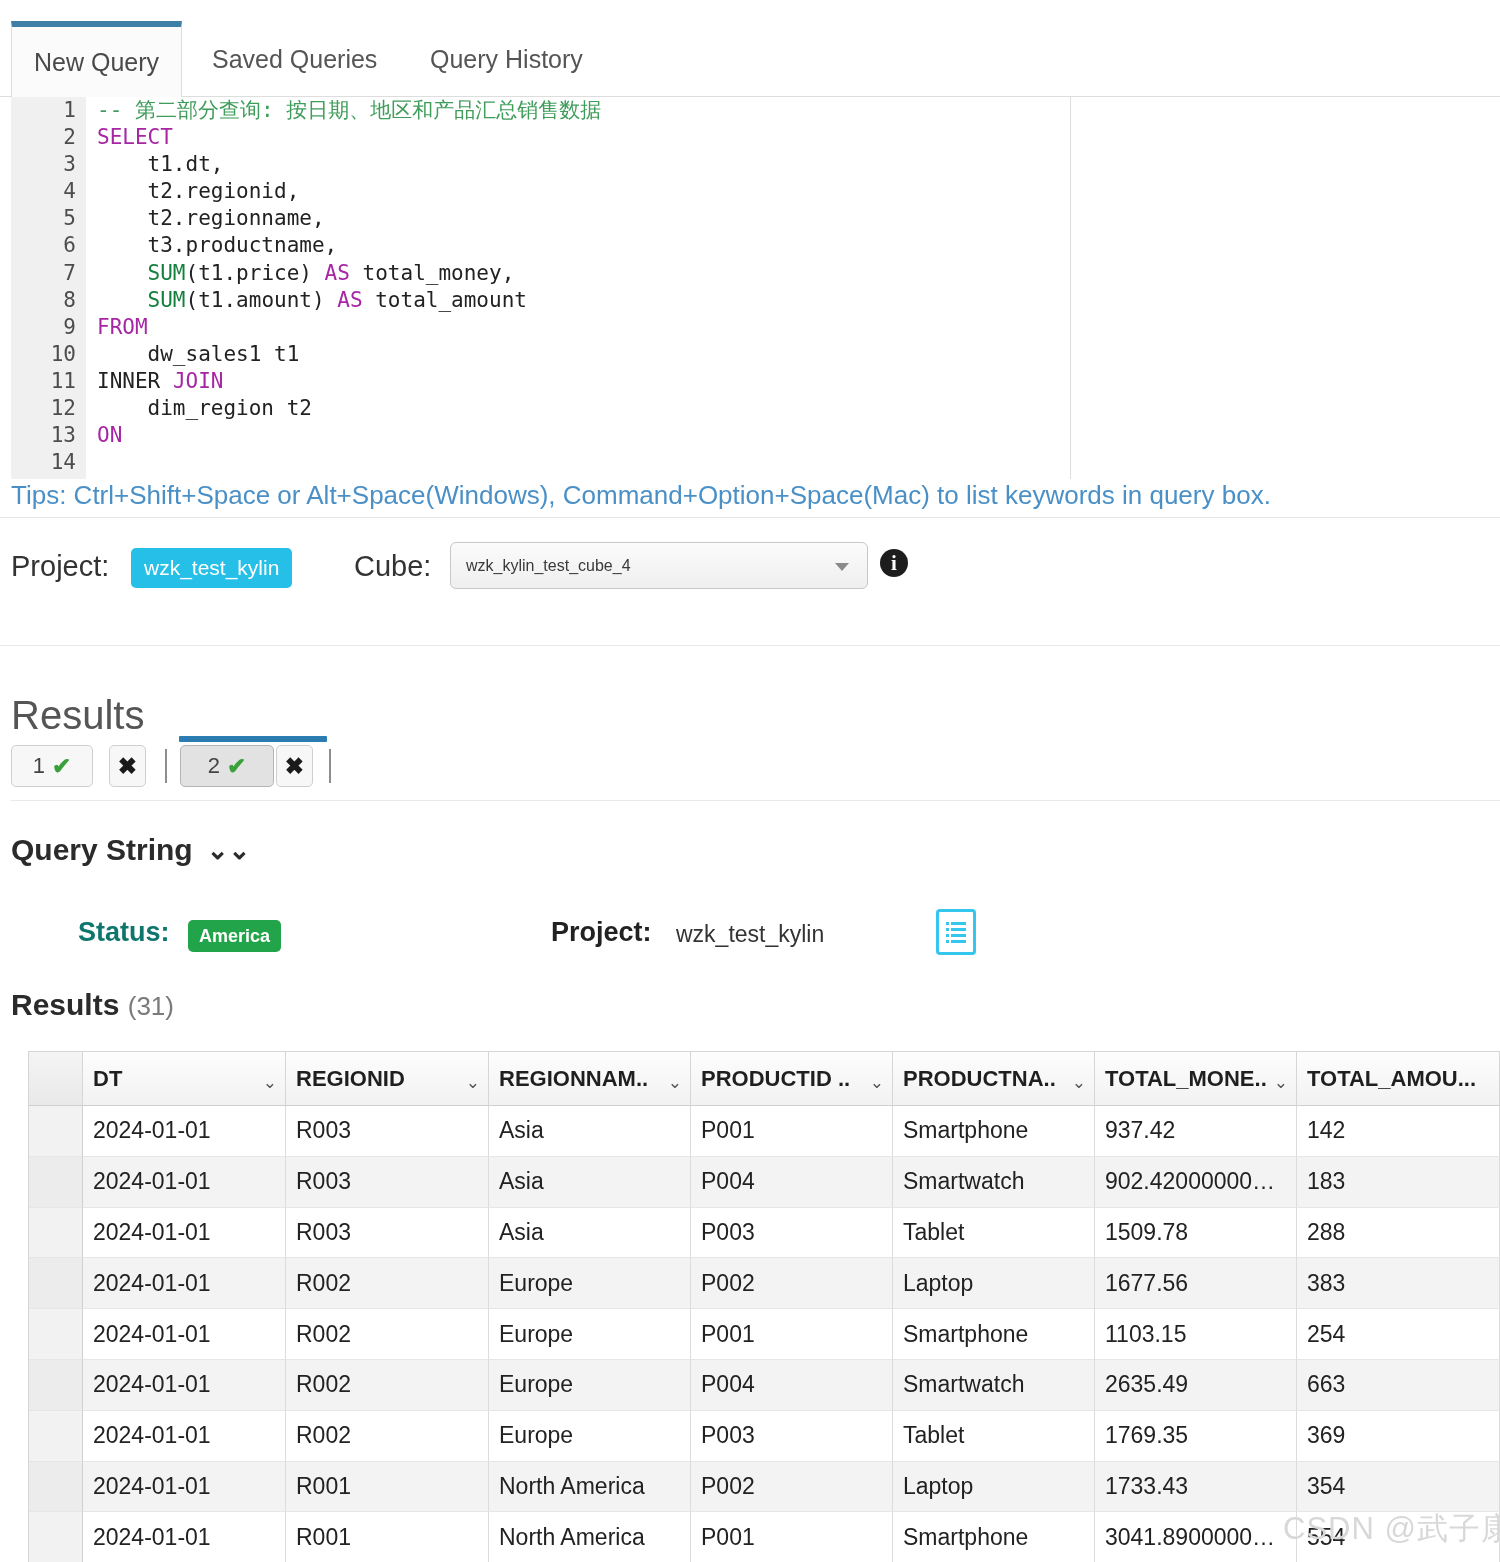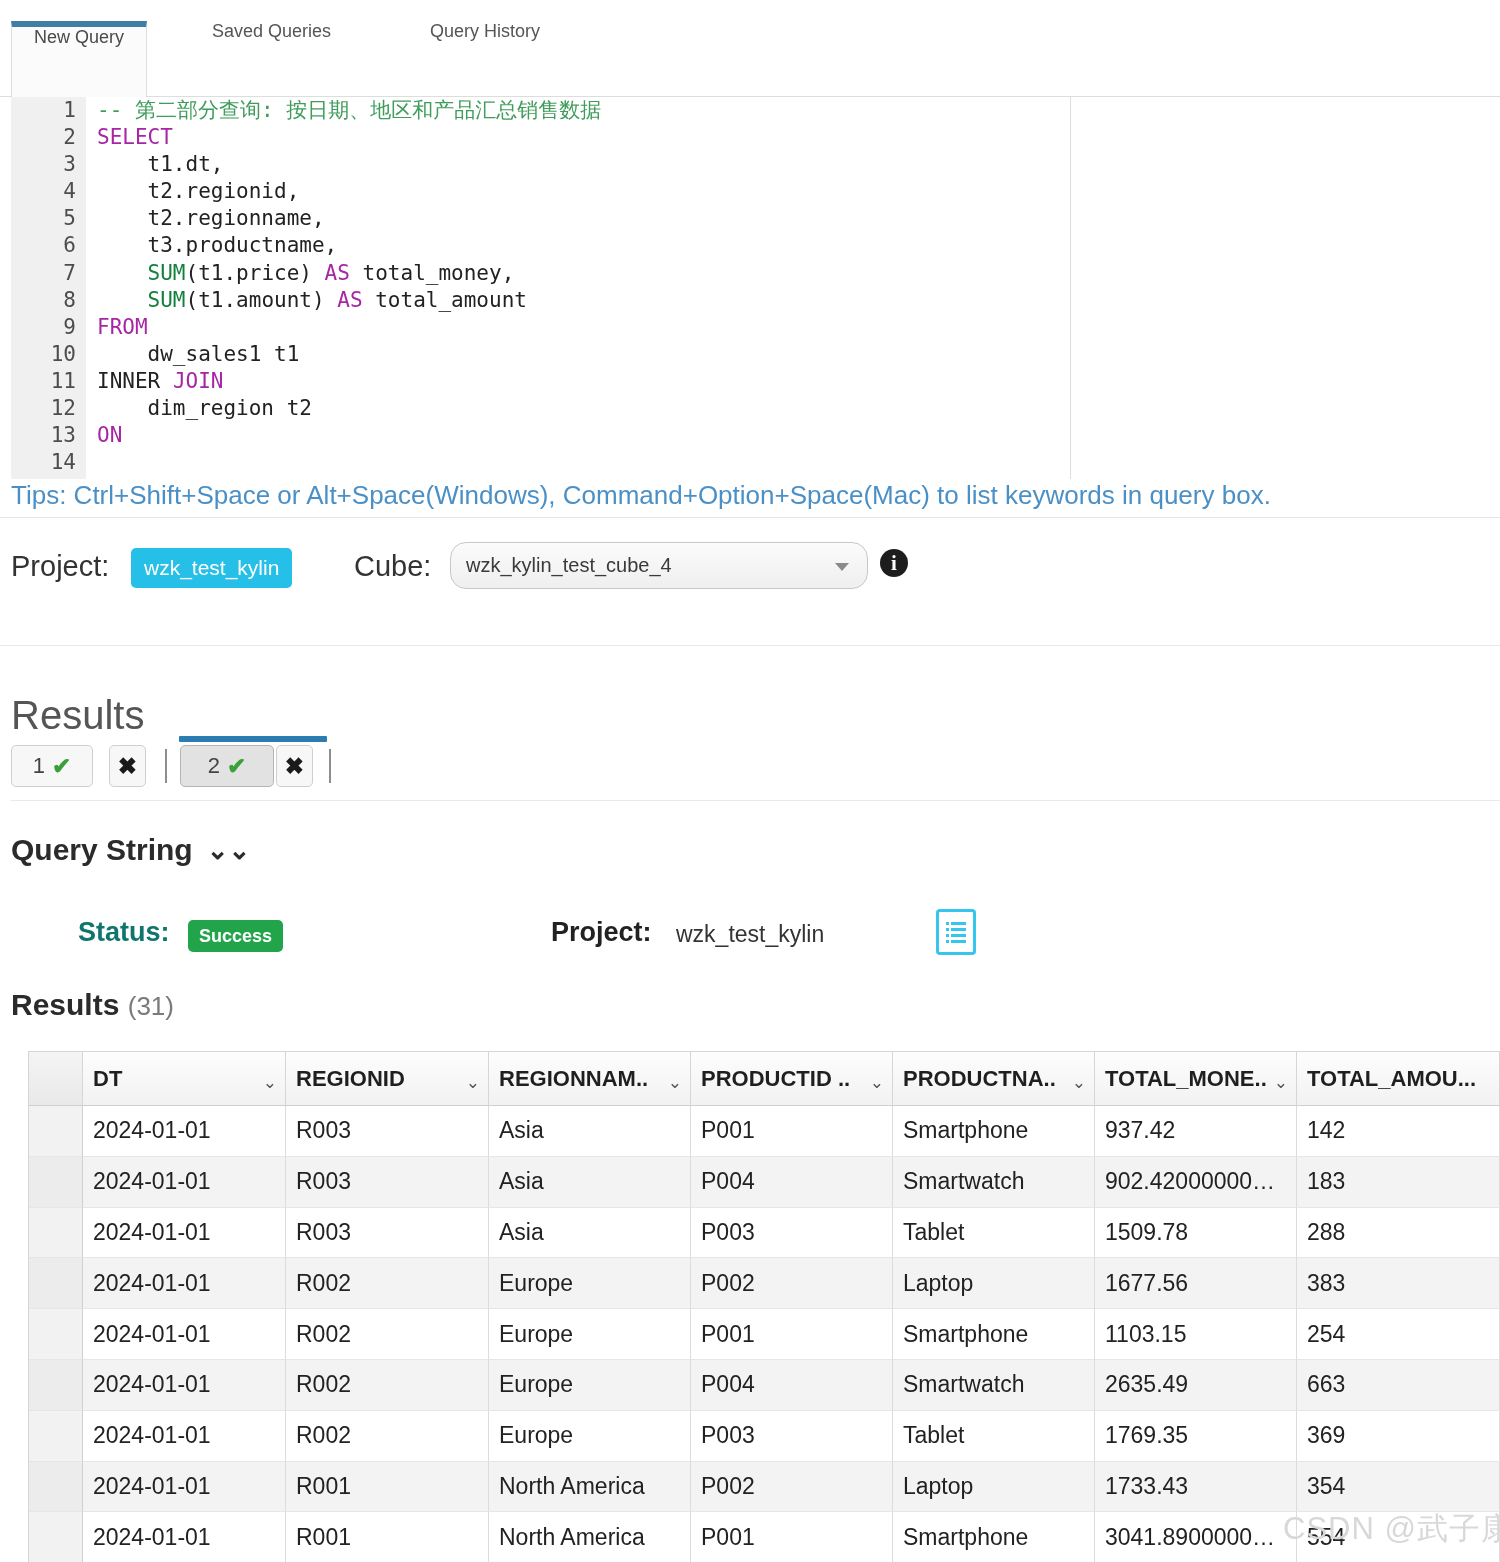--- a/index.html
+++ b/index.html
@@ -16,22 +16,22 @@
   .tabstrip {
     position: absolute; left: 0; top: 0; width: 1500px; height: 97px;
     background:#fff;
   }
   .tabstrip:after{
     content:""; position:absolute; left:0; bottom:0; width:1500px; height:1px;
     background:#dddddd;
   }
   .tab {
     position: absolute; top: 21px; height: 76px;
-    display:flex; justify-content:center;
-    font-size: 18px; color:#555555; background:transparent;
+    display:flex; align-items:center; justify-content:center;
+    font-size: 25px; color:#555555; background:transparent;
     padding: 0 22px; cursor:pointer; white-space:nowrap;
   }
   .tab.active {
     background:#fbfbfb;
     border:1px solid #dddddd; border-bottom:none;
     border-top: 6px solid #3f7fa6;
     color:#4a4a4a; z-index:3;
   }
   #tab0 { left: 11px; }
   #tab1 { left: 190px; }
@@ -83,23 +83,23 @@
     position:absolute; left:131px; top:12px; height:40px;
     background:#26bfe8; color:#ffffff; border-radius:5px;
     font-size:21px; display:flex; align-items:center; padding:0 13px;
   }
   .lbl-cube{
     position:absolute; left:354px; top:14px; font-size:29px; color:#333;
   }
   .cube-select{
     position:absolute; left:450px; top:6px; width:418px; height:47px;
     background:linear-gradient(#fbfbfb,#efefef);
-    border:1px solid #c7c7c7; border-radius:16px;
+    border:1px solid #c7c7c7; border-radius:6px;
     display:flex; align-items:center; padding:0 15px;
-    font-size:20px; color:#3a3a3a; cursor:pointer;
+    font-size:16px; color:#3a3a3a; cursor:pointer;
   }
   .cube-caret{
     position:absolute; right:18px; top:50%; margin-top:-3px;
     width:0;height:0;border-left:7px solid transparent;border-right:7px solid transparent;
     border-top:8px solid #8a8a8a;
   }
   .info-icon{
     position:absolute; left:880px; top:13px; width:28px; height:28px;
     border-radius:50%; background:#1d1d1d; color:#ffffff;
     font-family:"Liberation Serif", serif; font-weight:bold; font-size:21px;
@@ -325,21 +325,21 @@
   <div class="restabs-rule"></div>
 
   <div class="qstring">
     <span>Query String</span>
     <span class="dchev">⌄⌄</span>
   </div>
 
   <div class="statusline">
     <div class="lbl-status">Status:</div>
     <div class="badge-success">
-      <span>Success</span>
+      <span>America</span>
     </div>
     <div class="lbl-project2">Project:</div>
     <div class="val-project2">wzk_test_kylin</div>
     <div class="grid-icon">
       <svg width="22" height="26" viewBox="0 0 22 26" aria-hidden="true">
         <rect x="1" y="3" width="3" height="3" fill="#35c6ee"></rect>
         <rect x="6" y="3" width="15" height="3" fill="#35c6ee"></rect>
         <rect x="1" y="9" width="3" height="3" fill="#35c6ee"></rect>
         <rect x="6" y="9" width="15" height="3" fill="#35c6ee"></rect>
         <rect x="1" y="15" width="3" height="3" fill="#35c6ee"></rect>

